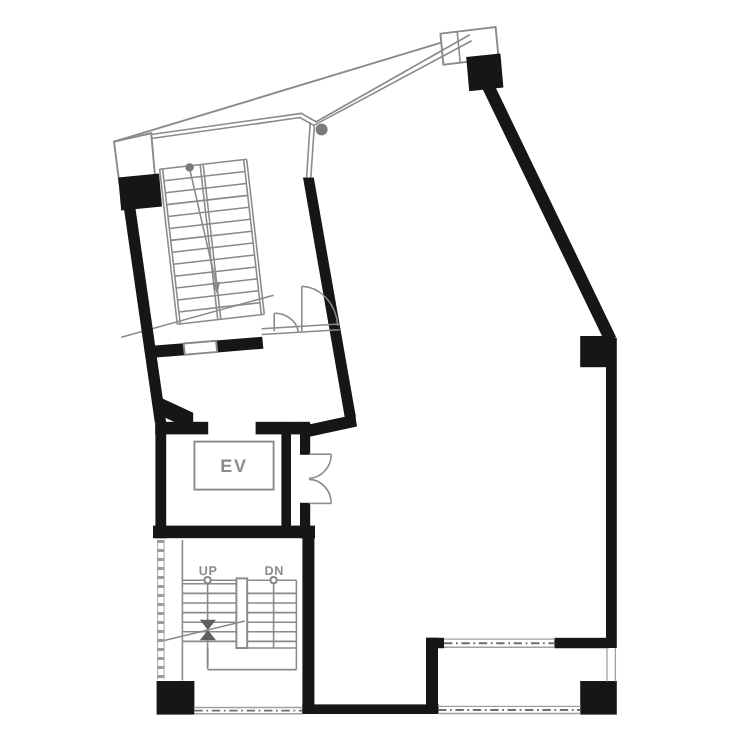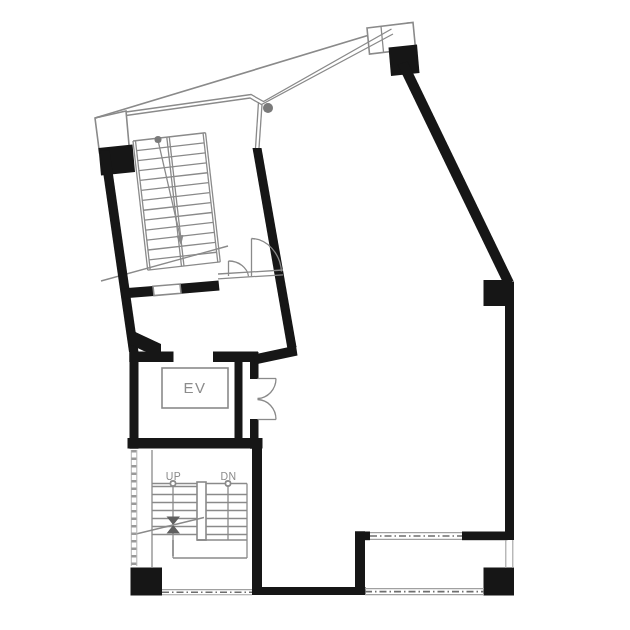--- a/index.html
+++ b/index.html
@@ -1,20 +1,20 @@
 <!DOCTYPE html>
 <html style="--background: #ffffff; --wall: #161616; --thin_line: #8a8a8a; --dash_line: #6e6e6e; --dot: #7a7a7a; --label_text: #8c8c8c; --hatch: #9a9a9a;"><head>
 <meta charset="utf-8">
 <style>
   :root{
     --background:#ffffff; --wall:#161616; --thin_line:#8a8a8a; --dash_line:#6e6e6e;
     --dot:#7a7a7a; --label_text:#8c8c8c; --hatch:#9a9a9a;
   }
   html,body{margin:0;padding:0;background:var(--background);}
-  .stage{width:630px;height:614px;position:relative;background:var(--background);overflow:hidden;}
+  .stage{width:630px;height:614px;position:relative;background:var(--background);overflow:hidden;font-weight:bold;}
   svg{display:block;}
   .tl{stroke:var(--thin_line);stroke-width:1.6;fill:none;}
   .tl2{stroke:var(--thin_line);stroke-width:1.3;fill:none;}
   .tlw{stroke:var(--thin_line);stroke-width:1.6;fill:#ffffff;}
   .w{fill:var(--wall);stroke:none;}
   .dd{stroke:var(--dash_line);stroke-width:1.6;fill:none;stroke-dasharray:7 3 1.5 3;}
   .band{stroke:#a0a0a0;stroke-width:1.1;fill:none;}
   .dotf{fill:var(--dot);stroke:none;}
   .bow{fill:#5f5f5f;stroke:none;}
   .lab{font-family:"Liberation Sans","DejaVu Sans",sans-serif;fill:var(--label_text);}

